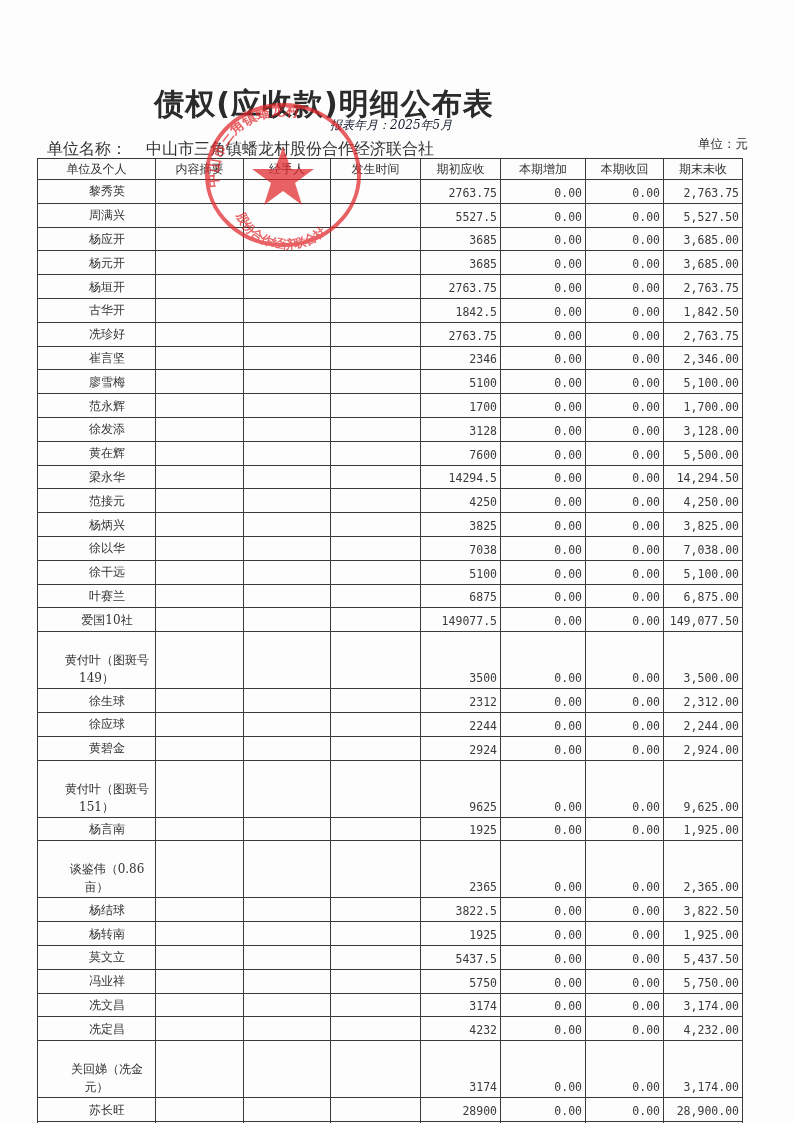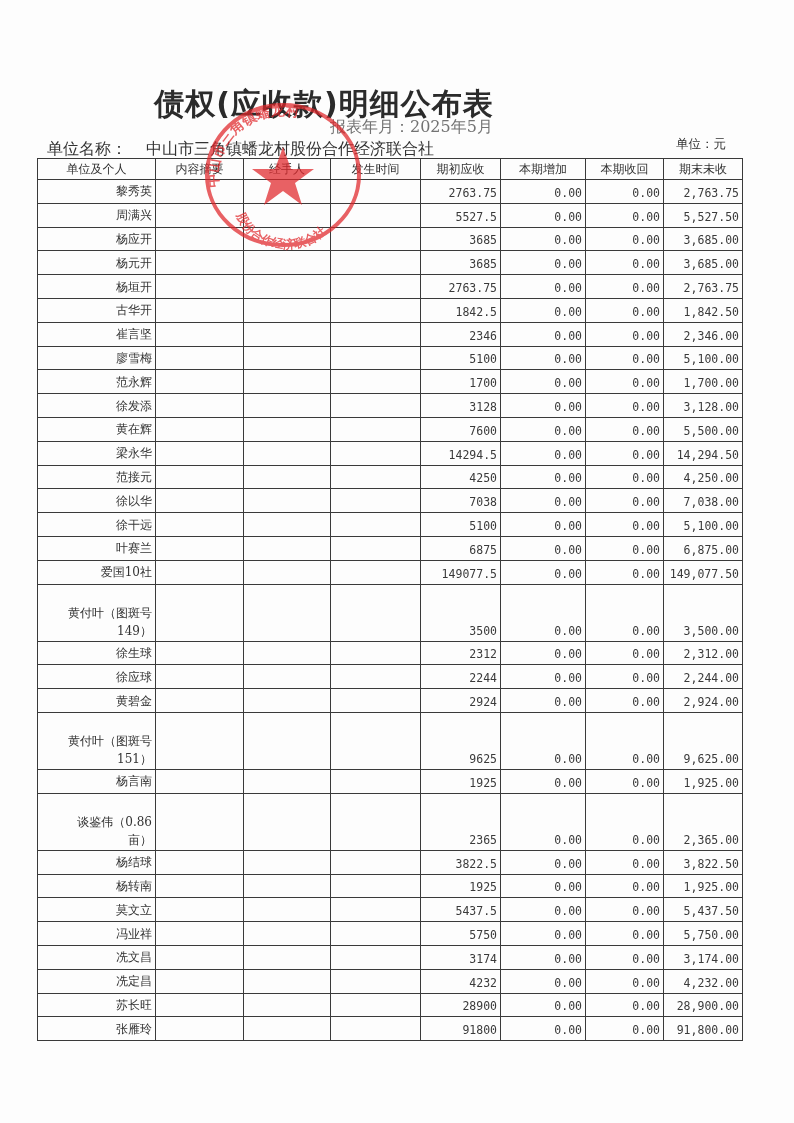--- a/index.html
+++ b/index.html
@@ -6,39 +6,39 @@
   body {
     width: 794px; height: 1123px; background: #fdfdfd; position: relative; overflow: hidden;
     font-family: "DejaVu Serif", "Liberation Serif", serif; color: #333;
   }
   .title {
     position: absolute; left: 0; width: 648px; top: 84px; text-align: center;
     font-family: "DejaVu Sans", "Liberation Sans", sans-serif;
     font-size: 30px; font-weight: bold; color: #2b2b2b; letter-spacing: 1px;
   }
   .period {
-    position: absolute; left: 330px; top: 117px; font-size: 16px; color: #737373;
+    position: absolute; left: 330px; top: 117px; font-size: 12px; color: #0f172a; font-style: italic;
   }
   .unit-name {
     position: absolute; left: 47px; top: 139px; font-size: 16px; color: #333;
   }
   .unit-name .lbl { margin-right: 14px; }
   .unit-currency {
-    position: absolute; right: 68px; top: 136px; font-size: 12.5px; color: #333; margin-left: 36px;
+    position: absolute; right: 46px; top: 136px; font-size: 12.5px; color: #333; margin-left: 36px;
   }
   table.ledger {
     position: absolute; left: 37px; top: 158px; border-collapse: collapse;
     table-layout: fixed; width: 705px; font-size: 12px;
   }
   table.ledger th, table.ledger td {
     border: 1.3px solid #3a3a3a; padding: 0 3px; height: 20.8px; line-height: 16px;
     overflow: hidden;
   }
   table.ledger th { font-weight: normal; text-align: center; height: 20px; color: #333; }
-  table.ledger td.name { text-align: right; padding-left: 24px; }
+  table.ledger td.name { text-align: center; padding-left: 24px; }
   table.ledger td.name.wrap { padding-left: 3px; text-indent: 21px; vertical-align: top; padding-top: 19px; line-height: 18px; }
   table.ledger td.num {
     text-align: right; font-family: "DejaVu Sans Mono", "Liberation Mono", monospace;
     font-size: 11.5px; vertical-align: bottom; padding-bottom: 2px; color: #3a3a3a;
   }
   table.ledger tr.tall td { height: 37px; }
   .stamp {
     position: absolute; left: 197px; top: 95px; width: 170px; height: 158px;
     pointer-events: none; opacity: 0.72;
   }
@@ -132,20 +132,30 @@
         <td class="name">古华开</td>
         <td></td>
         <td></td>
         <td></td>
         <td class="num">1842.5</td>
         <td class="num">0.00</td>
         <td class="num">0.00</td>
         <td class="num">1,842.50</td>
       </tr>
       <tr>
+        <td class="name">冼珍好</td>
+        <td></td>
+        <td></td>
+        <td></td>
+        <td class="num">2763.75</td>
+        <td class="num">0.00</td>
+        <td class="num">0.00</td>
+        <td class="num">2,763.75</td>
+      </tr>
+      <tr>
         <td class="name">崔言坚</td>
         <td></td>
         <td></td>
         <td></td>
         <td class="num">2346</td>
         <td class="num">0.00</td>
         <td class="num">0.00</td>
         <td class="num">2,346.00</td>
       </tr>
       <tr>
@@ -200,20 +210,30 @@
       </tr>
       <tr>
         <td class="name">范接元</td>
         <td></td>
         <td></td>
         <td></td>
         <td class="num">4250</td>
         <td class="num">0.00</td>
         <td class="num">0.00</td>
         <td class="num">4,250.00</td>
+      </tr>
+      <tr>
+        <td class="name">杨炳兴</td>
+        <td></td>
+        <td></td>
+        <td></td>
+        <td class="num">3825</td>
+        <td class="num">0.00</td>
+        <td class="num">0.00</td>
+        <td class="num">3,825.00</td>
       </tr>
       <tr>
         <td class="name">徐以华</td>
         <td></td>
         <td></td>
         <td></td>
         <td class="num">7038</td>
         <td class="num">0.00</td>
         <td class="num">0.00</td>
         <td class="num">7,038.00</td>
@@ -370,20 +390,30 @@
       </tr>
       <tr>
         <td class="name">冼定昌</td>
         <td></td>
         <td></td>
         <td></td>
         <td class="num">4232</td>
         <td class="num">0.00</td>
         <td class="num">0.00</td>
         <td class="num">4,232.00</td>
+      </tr>
+      <tr class="tall">
+        <td class="name wrap">关回娣（冼金元）</td>
+        <td></td>
+        <td></td>
+        <td></td>
+        <td class="num">3174</td>
+        <td class="num">0.00</td>
+        <td class="num">0.00</td>
+        <td class="num">3,174.00</td>
       </tr>
       <tr>
         <td class="name">苏长旺</td>
         <td></td>
         <td></td>
         <td></td>
         <td class="num">28900</td>
         <td class="num">0.00</td>
         <td class="num">0.00</td>
         <td class="num">28,900.00</td>

